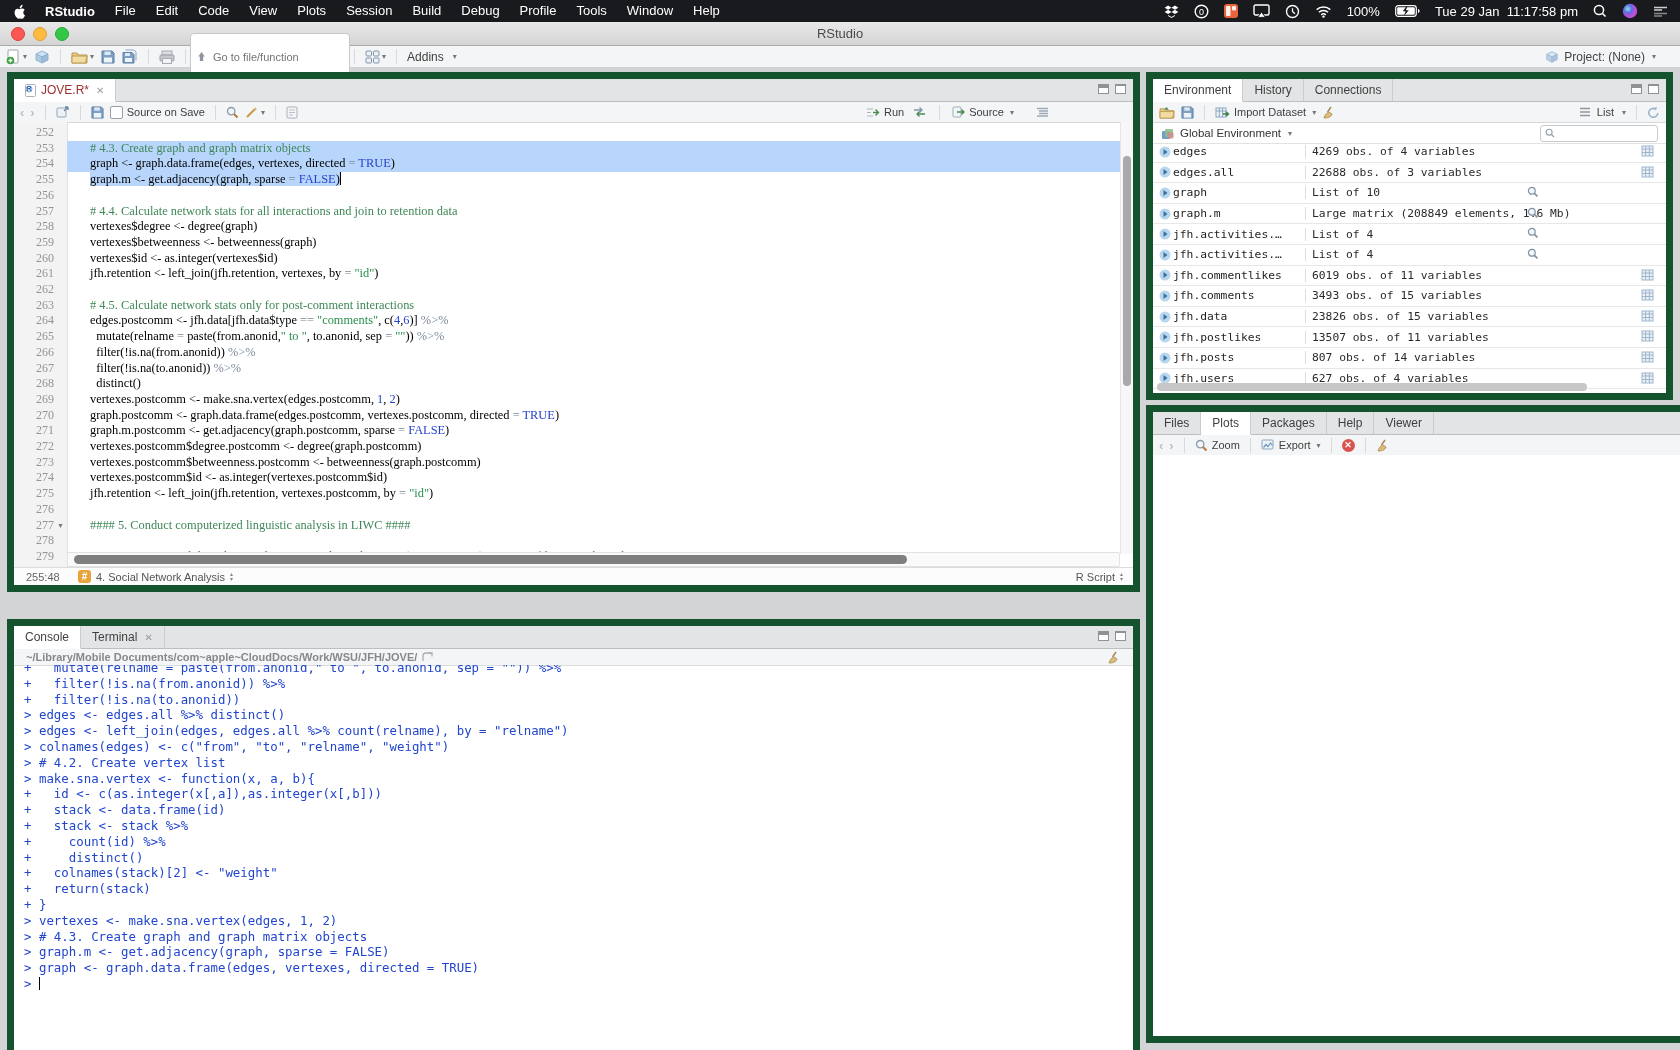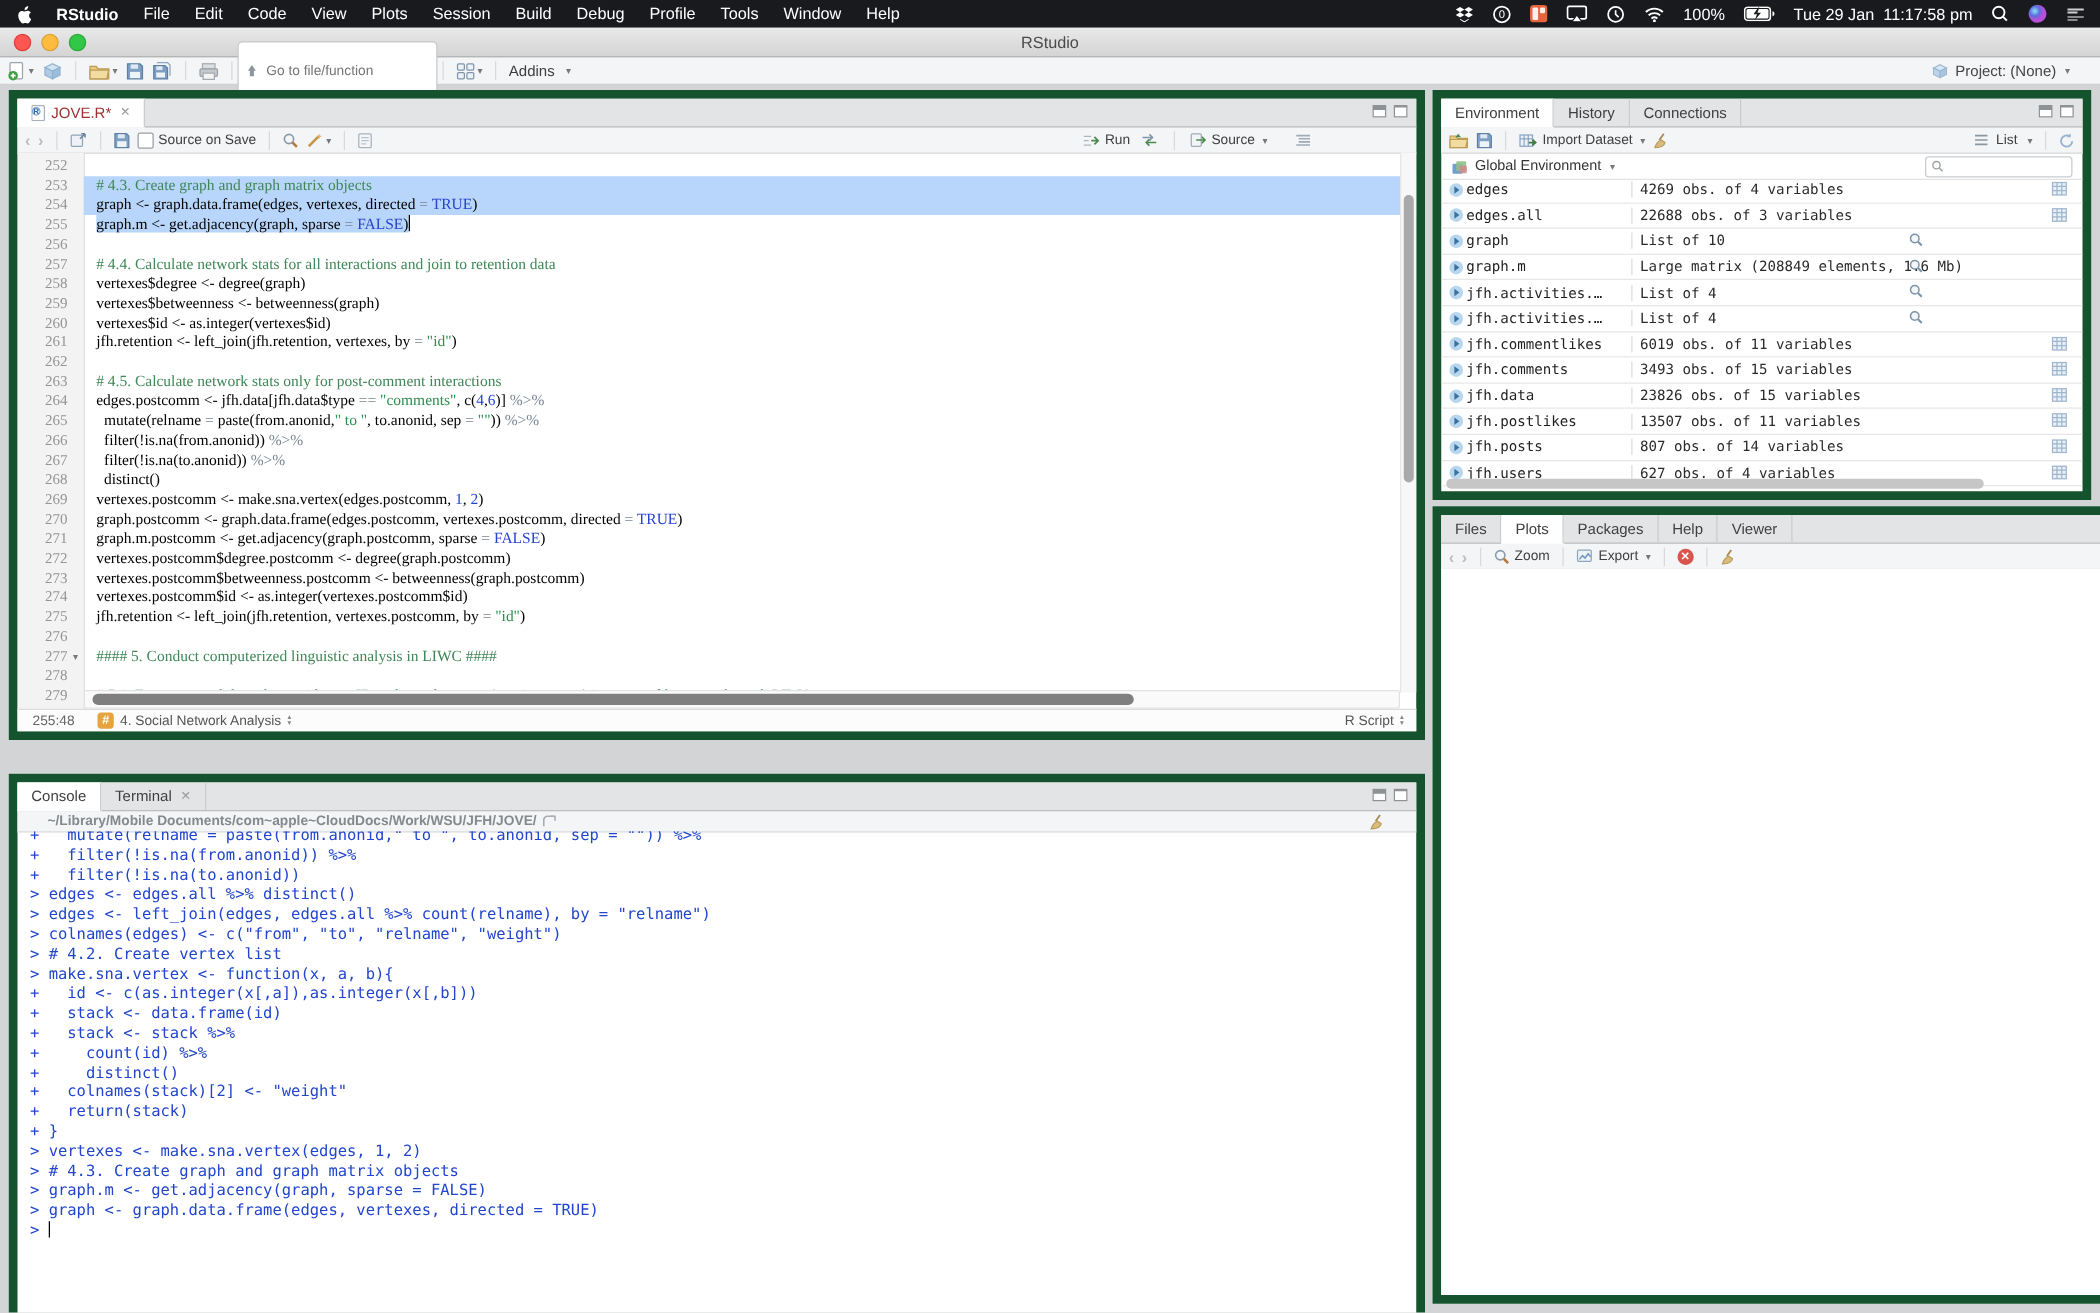--- a/index.html
+++ b/index.html
@@ -54,21 +54,21 @@
             align-items:center;font-size:11px;color:#3e3e3e;padding:0 6px;gap:6px}
   .chev{color:#b9bec2;font-size:13px;font-weight:bold}
   
   #code-area{position:absolute;top:43px;left:0;right:0;bottom:17px;overflow:hidden;
              font-family:Liberation Serif, serif;font-size:12.4px;line-height:15.7px}
   #gutter-bg{position:absolute;left:0;top:0;bottom:0;width:53px;background:#f3f3f3;border-right:1px solid #e0e0e0}
   #code-lines{position:relative;padding-top:3px}
   .cl{display:flex;white-space:pre}
   .ln{width:40px;flex:none;text-align:right;color:#949494;font-size:12px}
   .foldcol{width:13px;flex:none;font-size:8px;color:#777;text-align:center;line-height:15.7px}
-  .ct{flex:1;padding-left:10px;color:#000}
+  .ct{flex:1;padding-left:23px;color:#000}
   .cl.selfull .ct{background:#b8d6fb}
   .selpart{background:#b8d6fb}
   .tok-c{color:#3f8757}
   .tok-s{color:#298f4d}
   .tok-n{color:#2742cc}
   .tok-k{color:#2742cc}
   .tok-o{color:#7a8795}
   .caret{display:inline-block;width:1.5px;height:13px;background:#000;vertical-align:-2px}
   #ed-vscroll{position:absolute;right:0;top:43px;bottom:31px;width:12px;background:#f7f7f7;border-left:1px solid #e6e6e6}
   #ed-vthumb{position:absolute;left:2px;width:8px;top:34px;height:230px;border-radius:4px;background:#a9a9a9}
@@ -80,21 +80,21 @@
   #cursor-pos{margin-left:12px;width:52px;color:#666}
   .chip{width:13px;height:13px;border-radius:3px;background:#e7a33c;color:#fff;font-size:10px;font-weight:bold;
         display:flex;align-items:center;justify-content:center;margin-right:5px}
   .updown{display:inline-flex;flex-direction:column;font-size:6px;color:#888;line-height:5px;margin-left:5px}
   #ftype{margin-left:auto;margin-right:10px;display:flex;align-items:center}
   #ed-toolbar .right{margin-left:auto;display:flex;align-items:center;gap:8px;margin-right:78px}
   .cbox{width:11px;height:11px;border:1px solid #9aa0a5;border-radius:2px;background:#fff;display:inline-block}
   .tb-label{color:#3e3e3e}
   
   #con-pathbar{height:16px;background:#f4f5f6;border-bottom:1px solid #dadcde;display:flex;align-items:center;
-               font-size:11px;font-weight:bold;color:#85898d;padding:0 24px;gap:5px}
+               font-size:11px;font-weight:bold;color:#85898d;padding:0 12px;gap:5px}
   #console-text{position:absolute;top:39px;left:0;right:0;bottom:0;overflow:hidden;padding:2px 0 0 10px;
                 font-family:"DejaVu Sans Mono","Liberation Mono",monospace;font-size:12.4px;line-height:15.8px;color:#2145cc}
   .con-line{white-space:pre}
   .con-line:first-child{margin-top:-7px}
   
   #env-scope{height:20px;border-bottom:1px solid #e2e2e2;display:flex;align-items:center;font-size:11.5px;
              color:#333;padding:0 8px;gap:5px}
   #env-search{margin-left:auto;display:flex;align-items:center;gap:3px;border:1px solid #c8cbce;border-radius:3px;
               background:#fff;height:15px;width:108px;padding:0 4px}
   #env-search input{border:none;outline:none;width:86px;font-size:10px;background:transparent}

